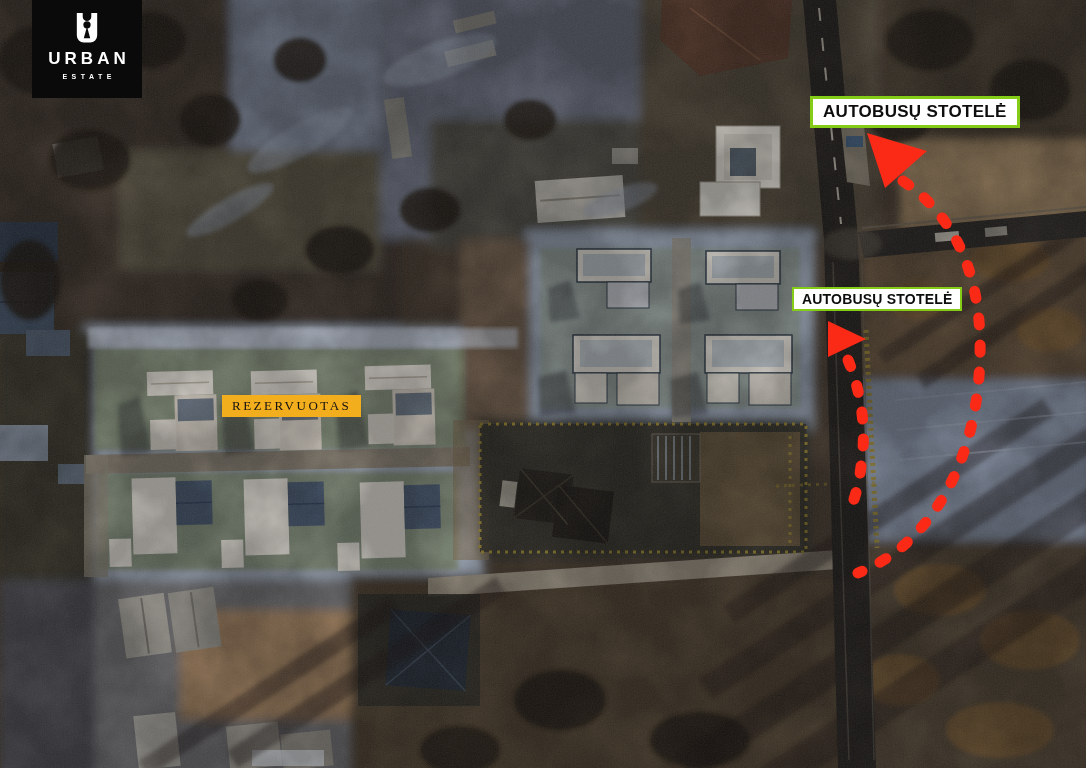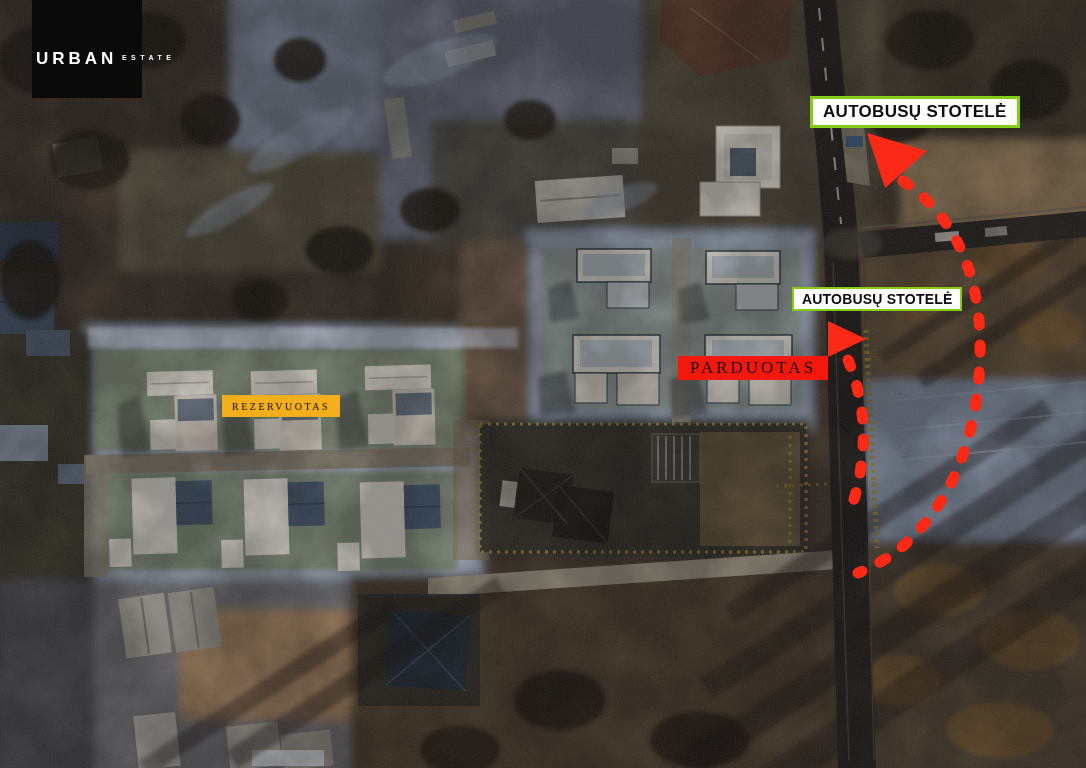--- a/index.html
+++ b/index.html
@@ -2,38 +2,38 @@
 <html><head>
 <meta charset="utf-8">
 <style>
   html,body{margin:0;padding:0;background:#222;}
   #stage{position:relative;width:1086px;height:768px;overflow:hidden;
          font-family:"Liberation Sans",sans-serif;background:#463c31;}
   #stage svg.scene{position:absolute;left:0;top:0;}
   #stage svg.annot{position:absolute;left:0;top:0;pointer-events:none;}
 
   .logo{position:absolute;left:32px;top:0;width:110px;height:98px;background:#0a0a0a;
-        display:flex;flex-direction:row;align-items:center;justify-content:flex-start;
+        display:flex;flex-direction:column;align-items:center;justify-content:flex-start;
         padding-top:13px;box-sizing:border-box;}
   .logo .brand{color:#fff;font-size:17px;font-weight:bold;letter-spacing:4px;margin-top:6px;
         text-indent:4px;}
   .logo .sub{color:#fff;font-size:7px;font-weight:bold;letter-spacing:4.5px;margin-top:4px;
         text-indent:4.5px;}
 
   .busLabel{position:absolute;background:#fff;border:3px solid #84cc16;color:#0d0d0d;
         font-weight:bold;white-space:nowrap;display:flex;align-items:center;box-sizing:border-box;}
   .busLabel.one{left:810px;top:96px;height:32px;padding:0 10px;font-size:17px;letter-spacing:.3px;}
   .busLabel.two{left:792px;top:287px;height:24px;padding:0 8px;font-size:14px;letter-spacing:.2px;border-width:2px;}
 
   .tag{position:absolute;font-family:"Liberation Serif",serif;color:#141111;white-space:nowrap;
         display:flex;align-items:center;box-sizing:border-box;}
   .tag.sold{left:678px;top:356px;height:24px;background:#f3180d;padding:0 12px;
         font-size:17px;letter-spacing:3px;}
   .tag.reserved{left:222px;top:395px;height:22px;background:#f2ae1d;padding:0 10px;
-        font-size:10px;letter-spacing:2.5px;}
+        font-size:13px;letter-spacing:2.5px;}
 </style>
 </head>
 <body>
 
 <div id="stage">
 
   <svg class="scene" width="1086" height="768" viewBox="0 0 1086 768">
     <defs>
       <filter id="soft">
           <feGaussianBlur stdDeviation="5"></feGaussianBlur>
@@ -355,17 +355,16 @@
       <path fill="#0a0a0a" d="M12 12.5 L9 23.5 h6 Z"></path>
     </svg>
     <div class="brand">URBAN</div>
     <div class="sub">ESTATE</div>
   </div>
 
   <div class="busLabel one">AUTOBUSŲ STOTELĖ</div>
 
   <div class="busLabel two">AUTOBUSŲ STOTELĖ</div>
 
-  <div class="tag sold">PARDUOTAS</div>
 
   <div class="tag reserved">REZERVUOTAS</div>
 
 </div>
 
 </body></html>

